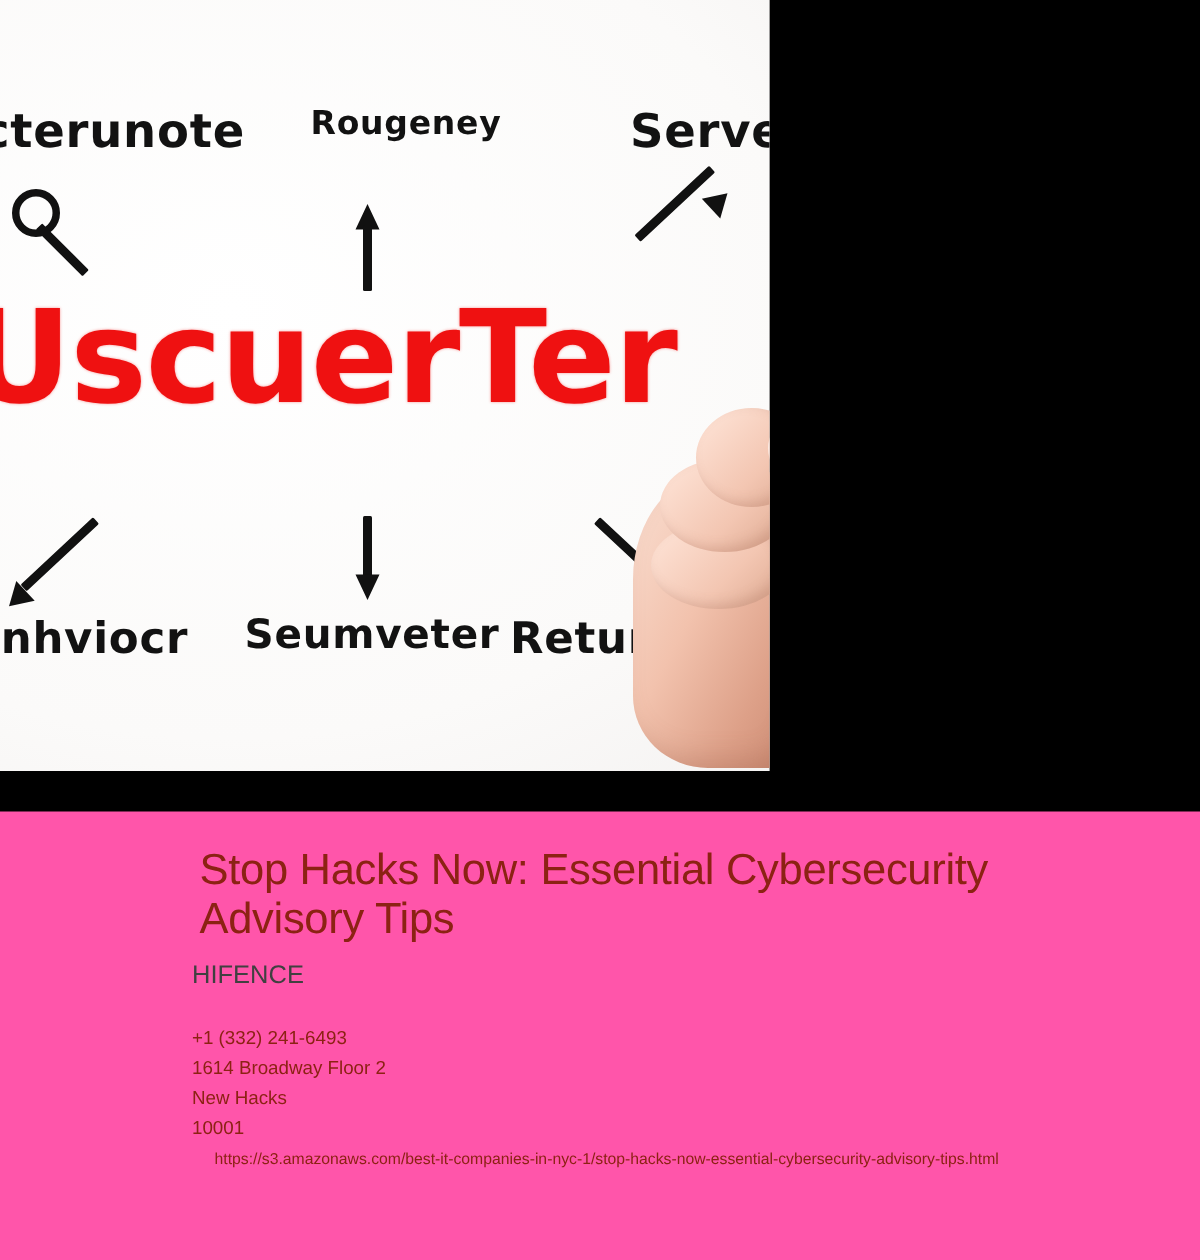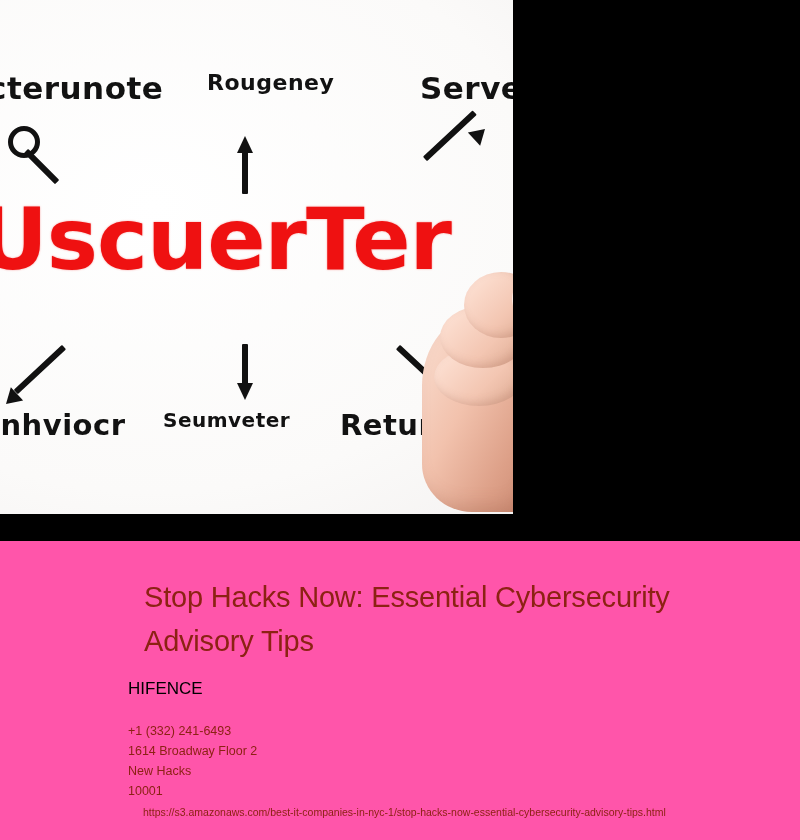--- a/index.html
+++ b/index.html
@@ -44,21 +44,21 @@
     color: #121212;
     font-family: "DejaVu Sans", sans-serif;
     font-weight: 600;
     white-space: nowrap;
     letter-spacing: 0.5px;
   }
   .lbl-topleft  { left: -12px; top: 70px;  font-size: 31px; }
   .lbl-topmid   { left: 207px; top: 70px;  font-size: 22px; }
   .lbl-topright { left: 392px; top: 70px;  font-size: 31px; margin-left: 28px; }
   .lbl-botleft  { left: -10px; top: 408px; font-size: 29px; }
-  .lbl-botmid   { left: 163px; top: 408px; font-size: 20px; }
+  .lbl-botmid   { left: 163px; top: 408px; font-size: 27px; }
   .lbl-botright { left: 340px; top: 408px; font-size: 29px; }
 
   .bd-center {
     position: absolute;
     left: -22px;
     top: 196px;
     font-family: "DejaVu Sans", sans-serif;
     font-weight: 800;
     font-size: 86px;
     line-height: 86px;
@@ -187,30 +187,30 @@
     height: 299px;
     background: #ff55aa;
   }
   .info-inner {
     position: absolute;
     left: 128px;
     top: 18px;
     right: 40px;
   }
   .info-title {
-    margin: 16px;
+    margin: 5px;
     color: #8c2213;
     font-size: 29px;
-    line-height: 44px;
+    line-height: 33px;
     font-weight: 400;
     letter-spacing: -0.2px;
   }
   .info-subtitle {
     margin: 10px 0 0 0;
-    color: #000000;
+    color: #404040;
     font-size: 17px;
     line-height: 20px;
     font-weight: 400;
   }
   .contact-list {
     margin: 22px 0 0 0;
     padding: 0;
     list-style: none;
   }
   .contact-list li {

